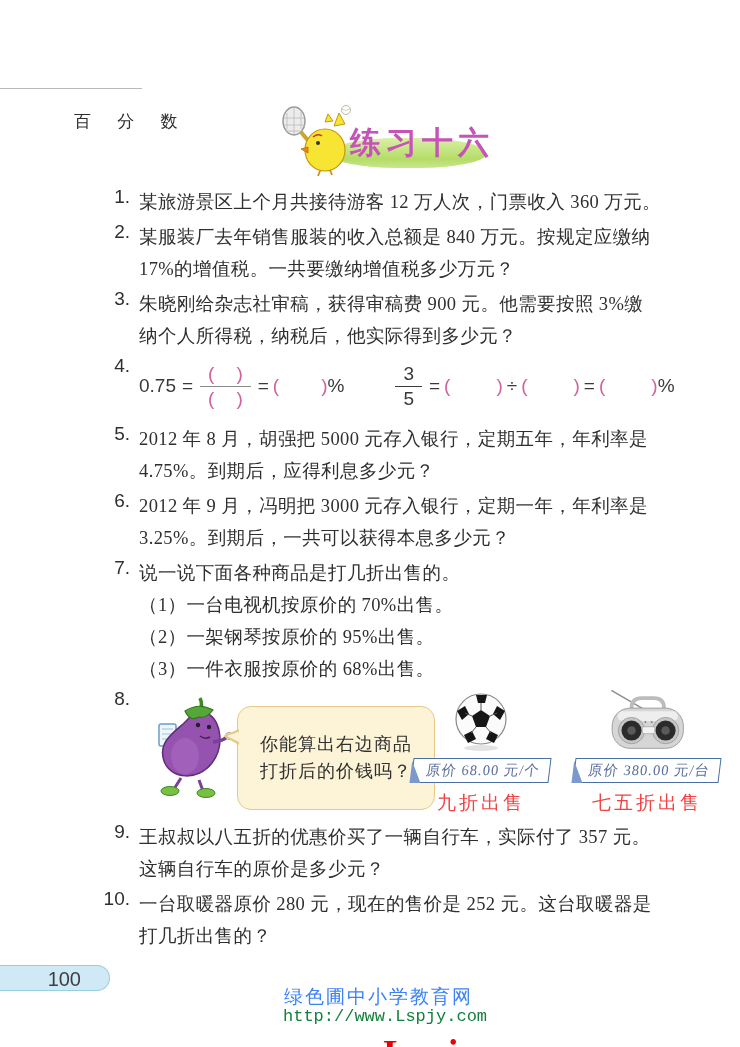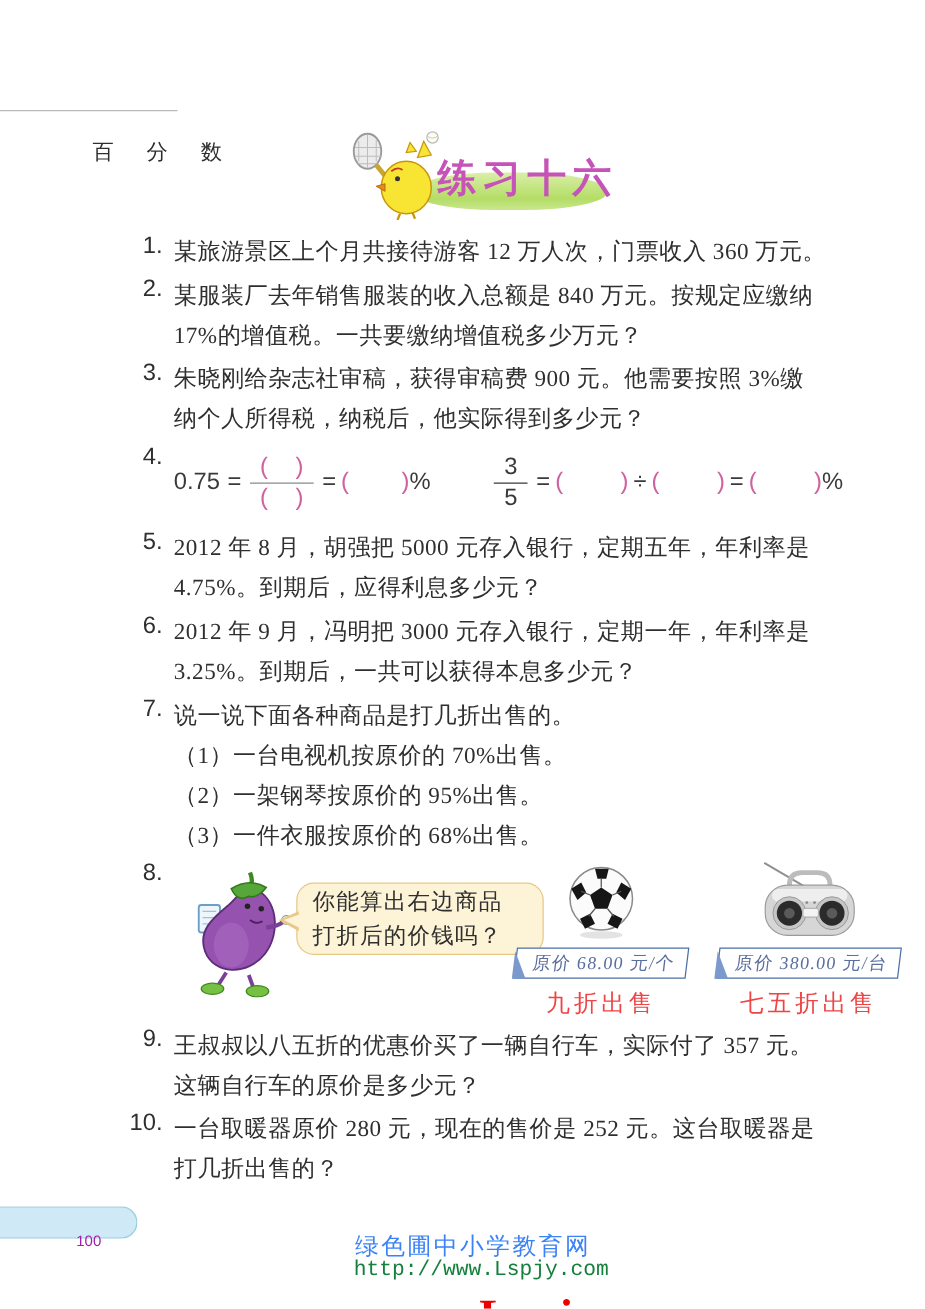--- a/index.html
+++ b/index.html
@@ -38,21 +38,21 @@
   .frac .fbot{padding-top:1px;}
   .frac.black .ftop{border-bottom-color:#3a3a3a;}
   .gap-s{display:inline-block;width:22px;}
   .gap-m{display:inline-block;width:42px;}
   .gap-div{display:inline-block;width:46px;}
   .hsep{display:inline-block;width:44px;}
 
   
   .q8-row{position:relative;height:130px;width:560px;}
   .bubble{position:absolute;left:98px;top:18px;width:172px;background:#fdf4d8;border:1.5px solid #e7c887;
-        border-radius:14px;padding:1px 12px;}
+        border-radius:14px;padding:24px 12px;text-align:center;}
   .bubble .bline{font-size:18px;line-height:27px;letter-spacing:1px;color:#2f2f2f;white-space:nowrap;}
   .bubble .tail{position:absolute;left:-15px;top:22px;width:0;height:0;
         border-top:7px solid transparent;border-bottom:9px solid transparent;border-right:16px solid #e7c887;}
   .bubble .tail2{position:absolute;left:-11px;top:24px;width:0;height:0;
         border-top:5px solid transparent;border-bottom:7px solid transparent;border-right:14px solid #fdf4d8;}
   .eggplant{position:absolute;left:4px;top:6px;}
   .product{position:absolute;top:0;width:160px;height:128px;display:flex;flex-direction:column;
         align-items:center;justify-content:flex-end;}
   .product.ball-group{left:262px;}
   .product.radio-group{left:428px;}
@@ -60,21 +60,21 @@
         border:1.5px solid #4a6fa5;padding:2px 9px 2px 13px;margin-top:5px;}
   .tag-flap{position:absolute;left:-2px;bottom:-1px;width:0;height:0;
         border-left:11px solid #7b99cc;border-top:22px solid transparent;}
   .tag-text{font-size:14.5px;color:#5a6f9e;letter-spacing:1px;white-space:nowrap;
         font-family:"Liberation Serif",serif;}
   .sale-label{margin-top:7px;font-size:19px;letter-spacing:3px;color:#ef4444;white-space:nowrap;}
 
   
   .page-tab{position:absolute;left:0;top:965px;width:110px;height:26px;background:#cfeaf6;
         border:1.5px solid #97cede;border-left:none;border-radius:0 15px 15px 0;box-sizing:border-box;}
-  .page-tab .pnum{position:absolute;right:28px;top:20px;font-size:12px;color:#a21caf;
+  .page-tab .pnum{position:absolute;right:28px;top:2px;font-size:20px;color:#404040;
         font-family:"Liberation Sans",sans-serif;}
   .site-name{position:absolute;left:284px;top:984px;font-size:19px;letter-spacing:2px;color:#3b82f6;
         font-family:"Liberation Sans",sans-serif;}
   .site-url{position:absolute;left:283px;top:1007px;font-size:17px;color:#15803d;
         font-family:"Liberation Mono","DejaVu Sans Mono",monospace;z-index:1;}
   .watermark{position:absolute;left:292px;top:1000px;font-size:37px;font-weight:900;color:#ee0000;
         font-family:Liberation Serif, serif;letter-spacing:1px;z-index:2;margin-top:32px;}
 </style>
 </head>
 <body>

